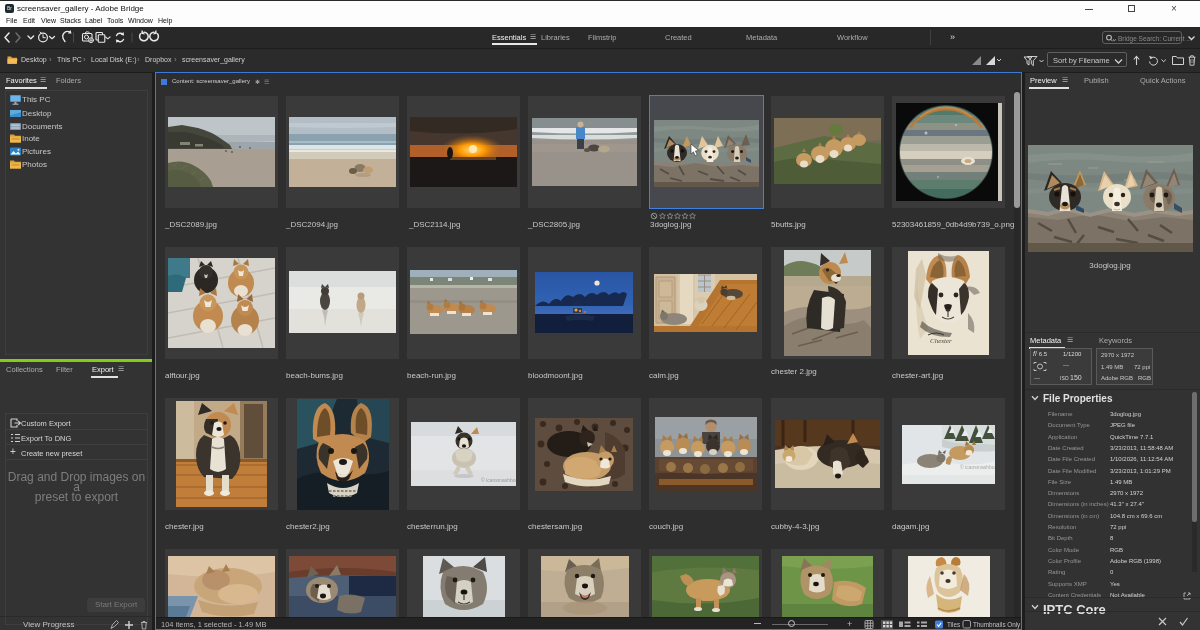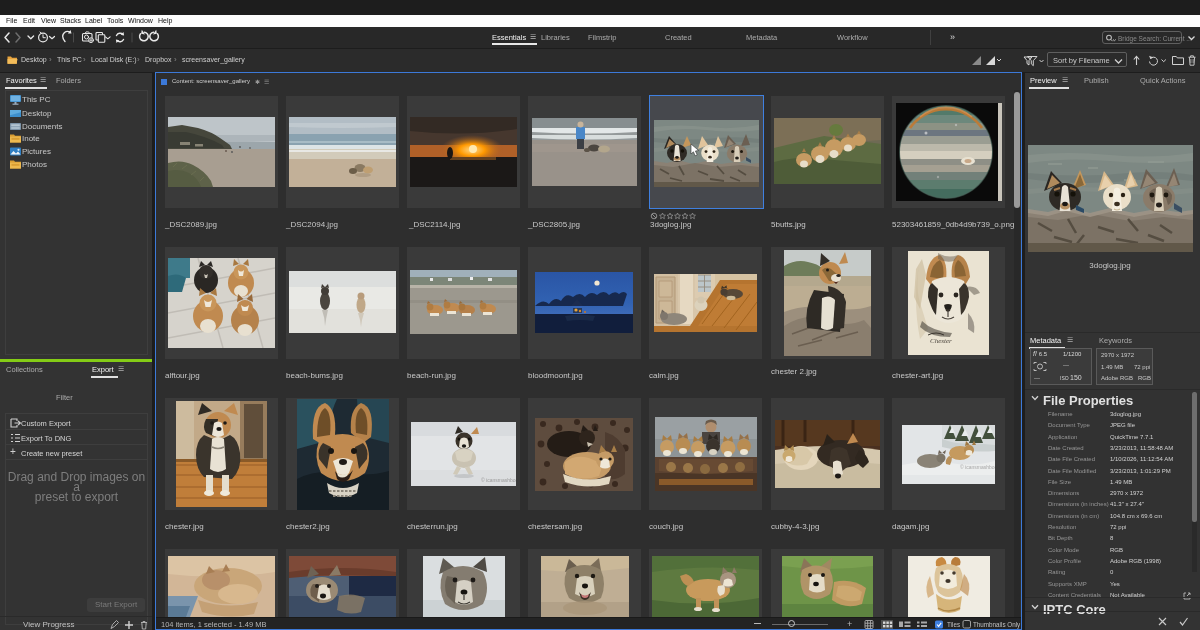--- a/index.html
+++ b/index.html
@@ -12,20 +12,27 @@
   .bs { top:6px; color:#888; font-size:8px; }
   .mn { top:1.5px; color:#111; font-size:7px; }
   .sm { color:#c8c8c8; font-size:6px; line-height:7px; white-space:nowrap; }
   .mlab { left:23px; color:#969696; font-size:6px; white-space:nowrap; }
   .mval { left:85px; color:#d2d2d2; font-size:6px; white-space:nowrap; }
 </style>
 </head>
 <body>
 <div id="app">
 
+  <div class="abs" style="left:0;top:0;width:1200px;height:15px;background:#fdfdfd;border-top:1px solid #2a2a2a;">
+    <div class="abs" style="left:5px;top:3px;width:9px;height:9px;background:#1e2a30;border-radius:2px;color:#cfe3ee;font-size:5px;line-height:9px;text-align:center;">Br</div>
+    <div class="abs" style="left:17px;top:3px;color:#111;font-size:8px;">screensaver_gallery - Adobe Bridge</div>
+    <div class="abs" style="left:1085px;top:8px;width:8px;height:1.2px;background:#444;"></div>
+    <div class="abs" style="left:1128px;top:4px;width:7px;height:7px;border:1px solid #444;"></div>
+    <div class="abs" style="left:1171px;top:2.5px;color:#444;font-size:10px;line-height:10px;">×</div>
+  </div>
 
   <div class="abs" style="left:0;top:15px;width:1200px;height:12px;background:#fdfdfd;">
     <span class="abs mn" style="left:6px;">File</span>
       <span class="abs mn" style="left:23px;">Edit</span>
       <span class="abs mn" style="left:41px;">View</span>
       <span class="abs mn" style="left:60px;">Stacks</span>
       <span class="abs mn" style="left:85px;">Label</span>
       <span class="abs mn" style="left:107px;">Tools</span>
       <span class="abs mn" style="left:128px;">Window</span>
       <span class="abs mn" style="left:158px;">Help</span>
@@ -174,21 +181,21 @@
           <path d="M1 1.5 h4 l1 1.3 h6 v6.7 h-11 z" fill="#d99e33"></path>
           <path d="M1 3.6 h11 v5.9 h-11 z" fill="#edb94f"></path>
           <rect x="2.5" y="4.8" width="8" height="2" fill="#d99e33"></rect>
         </svg>
         <span class="abs txt" style="left:16px;top:69px;">Photos</span>
       </div>
     </div>
 
     <div class="abs" style="left:0;top:289px;width:152px;height:268px;background:#333333;">
       <span class="abs" style="left:6px;top:3px;color:#ababab;font-size:7.5px;">Collections</span>
-      <span class="abs" style="left:56px;top:3px;color:#ababab;font-size:7.5px;margin-top:28px;">Filter</span>
+      <span class="abs" style="left:56px;top:3px;color:#ababab;font-size:7.5px;">Filter</span>
       <span class="abs" style="left:92px;top:3px;color:#f0f0f0;font-size:7.5px;">Export</span>
       <span class="abs" style="left:118px;top:3px;color:#b0b0b0;font-size:7px;">☰</span>
       <div class="abs" style="left:91px;top:14px;width:27px;height:1.5px;background:#e0e0e0;"></div>
       <div class="abs" style="left:5px;top:17px;width:143px;height:212px;border:1px solid #3e3e3e;margin-top:34px;">
         <svg class="abs" style="left:4px;top:4px;" width="11" height="10" viewBox="0 0 11 10">
           <path d="M1 1 h6 v2 M1 1 v8 h6 v-2" fill="none" stroke="#d0d0d0" stroke-width="1.1"></path>
           <path d="M4.5 5 h6 M8 2.8 l2.5 2.2 l-2.5 2.2" fill="none" stroke="#d0d0d0" stroke-width="1.1"></path>
         </svg>
         <span class="abs" style="left:15px;top:4.5px;color:#d5d5d5;font-size:7.5px;white-space:nowrap;">Custom Export</span>
         <div class="abs" style="left:0;top:15px;width:141px;height:1px;background:#3e3e3e;"></div>
@@ -1049,21 +1056,21 @@
       <span class="abs sm" style="left:4px;top:14.5px;">1.49 MB</span>
       <span class="abs sm" style="left:37px;top:14.5px;">72 ppi</span>
       <span class="abs sm" style="left:4px;top:26px;">Adobe RGB</span>
       <span class="abs sm" style="left:41px;top:26px;">RGB</span>
     </div>
 
     <div class="abs" style="left:0;top:316px;width:175px;height:206px;border-top:1px solid #2a2a2a;background:#323232;">
       <svg class="abs" style="left:6px;top:5px;" width="8" height="6" viewBox="0 0 8 6">
           <path d="M1 1.2 L4 4.5 L7 1.2" stroke="#d0d0d0" fill="none" stroke-width="1.3"></path>
         </svg>
-      <span class="abs" style="left:18px;top:3px;color:#e0e0e0;font-size:13px;font-weight:bold;">File Properties</span>
+      <span class="abs" style="left:18px;top:3px;color:#e0e0e0;font-size:10px;font-weight:bold;">File Properties</span>
       <div class="abs mlab" style="top:21.0px;">Filename</div>
         <div class="abs mval" style="top:21.0px;">3doglog.jpg</div>
       <div class="abs mlab" style="top:32.3px;">Document Type</div>
         <div class="abs mval" style="top:32.3px;">JPEG file</div>
       <div class="abs mlab" style="top:43.6px;">Application</div>
         <div class="abs mval" style="top:43.6px;">QuickTime 7.7.1</div>
       <div class="abs mlab" style="top:54.9px;">Date Created</div>
         <div class="abs mval" style="top:54.9px;">3/23/2013, 11:58:48 AM</div>
       <div class="abs mlab" style="top:66.2px;">Date File Created</div>
         <div class="abs mval" style="top:66.2px;">1/10/2026, 11:12:54 AM</div>

